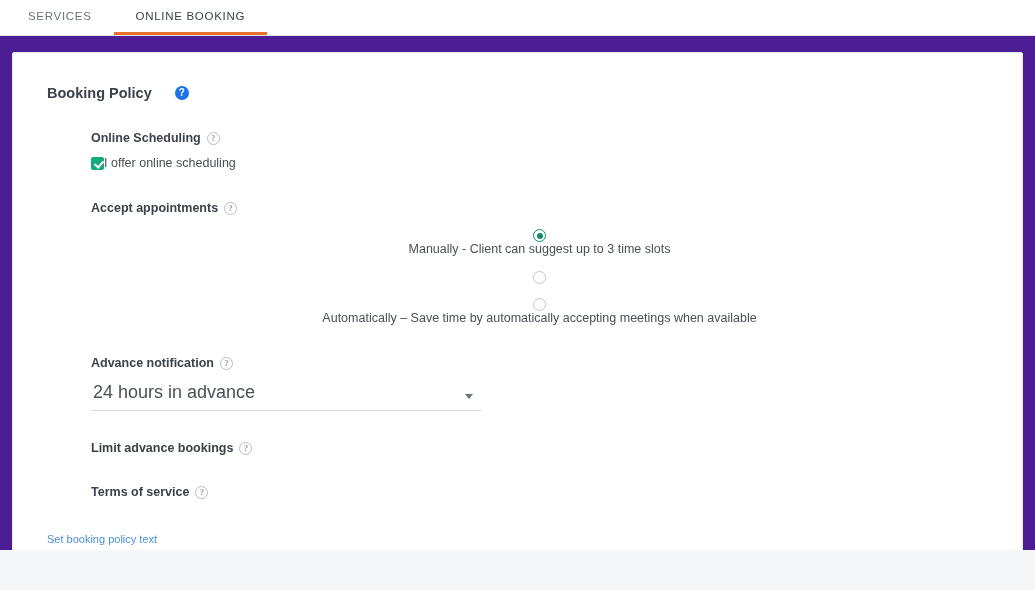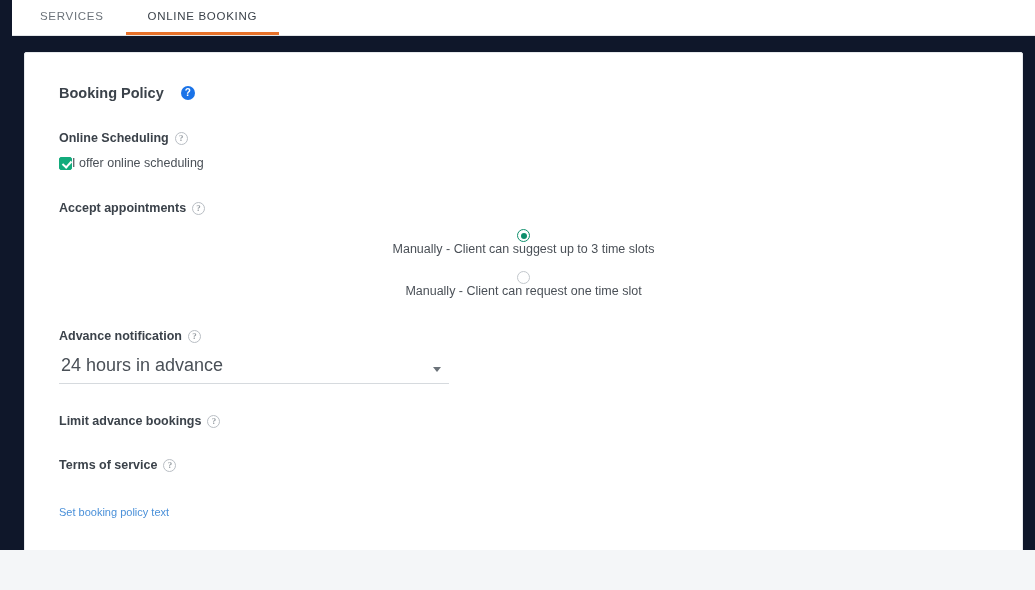--- a/index.html
+++ b/index.html
@@ -11,22 +11,21 @@
     background: #f4f6f8;
     font-family: "Liberation Sans", sans-serif;
     color: #3b424a;
     -webkit-font-smoothing: antialiased;
   }
   .app {
     width: 1035px;
     height: 550px;
     position: relative;
     overflow: hidden;
-    background: #0f172a;
-    padding-left: 12px;
+    background: #4c1d95;
   }
   
   .tabbar {
     height: 36px;
     background: #ffffff;
     border-bottom: 1px solid #e3e6e9;
     display: flex;
     align-items: stretch;
     padding-left: 6px;
   }
@@ -58,21 +57,21 @@
     padding: 24px 34px;
     position: relative;
     box-shadow: 0 1px 1px rgba(0,0,0,0.02);
   }
   .card-title {
     font-size: 14.5px;
     font-weight: bold;
     color: #3b424a;
     display: flex;
     align-items: center;
-    gap: 17px;
+    gap: 23px;
     margin: 8px 0 0 0;
   }
   
   .help-blue {
     width: 14px; height: 14px;
     border-radius: 50%;
     background: #1a73e8;
     color: #fff;
     font-size: 10px;
     line-height: 14px;
@@ -87,21 +86,21 @@
     border: 1px solid #b9bec4;
     color: #9aa0a6;
     font-size: 9px;
     line-height: 11px;
     text-align: center;
     display: inline-block;
     cursor: pointer;
     font-family: "Liberation Serif", serif;
   }
   
-  .section { margin-top: 30px; }
+  .section { margin-top: 30px; margin-left: 44px; }
   .section-label {
     font-size: 12.5px;
     font-weight: bold;
     color: #3b424a;
     display: flex;
     align-items: center;
     gap: 6px;
   }
   .opt-row {
     display: flex;
@@ -229,21 +228,24 @@
         <div class="section-label">
           <span>Accept appointments</span>
           <span class="help-gray">?</span>
         </div>
         <div class="opt-row radio">
           <span class="rb checked"></span>
           <span class="opt-text">Manually - Client can suggest up to 3 time slots</span>
         </div>
         <div class="opt-row radio">
           <span class="rb"></span>
-          <span class="opt-text">Manually - Client can request one time slot</span>
+        </div>
+        <div class="opt-row radio">
+          <span class="rb"></span>
+          <span class="opt-text">Automatically – Save time by automatically accepting meetings when available</span>
         </div>
       </div>
 
       
       <div class="section">
         <div class="section-label">
           <span>Advance notification</span>
           <span class="help-gray">?</span>
         </div>
         <div class="select">

